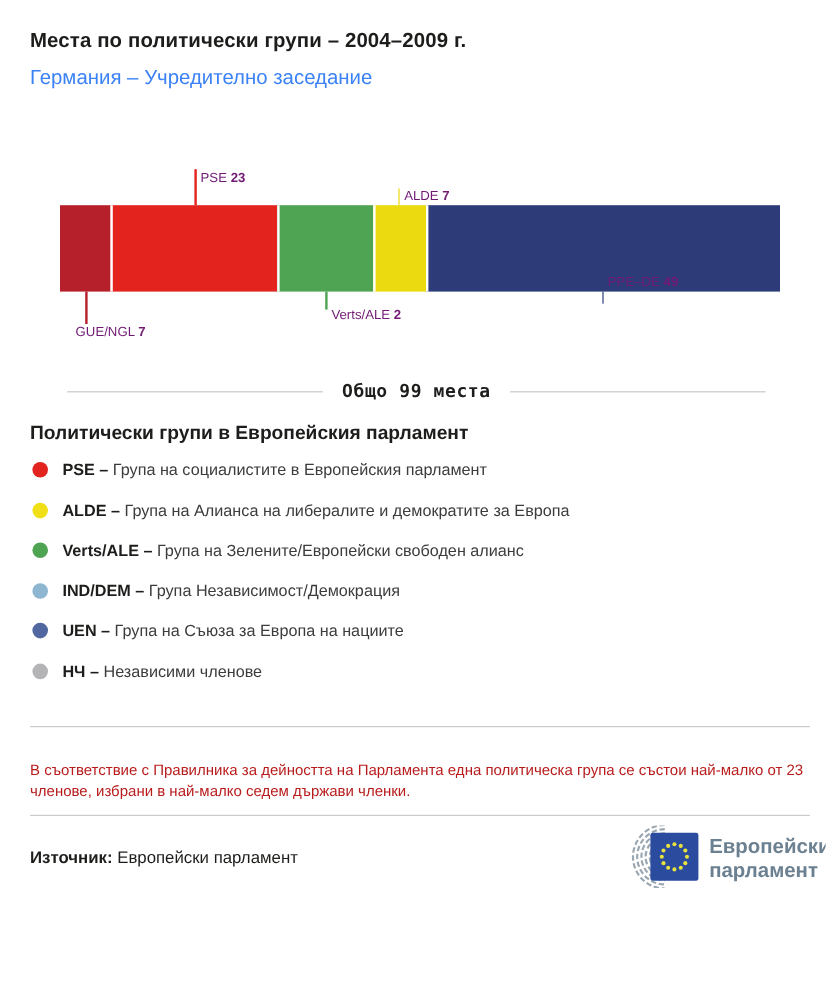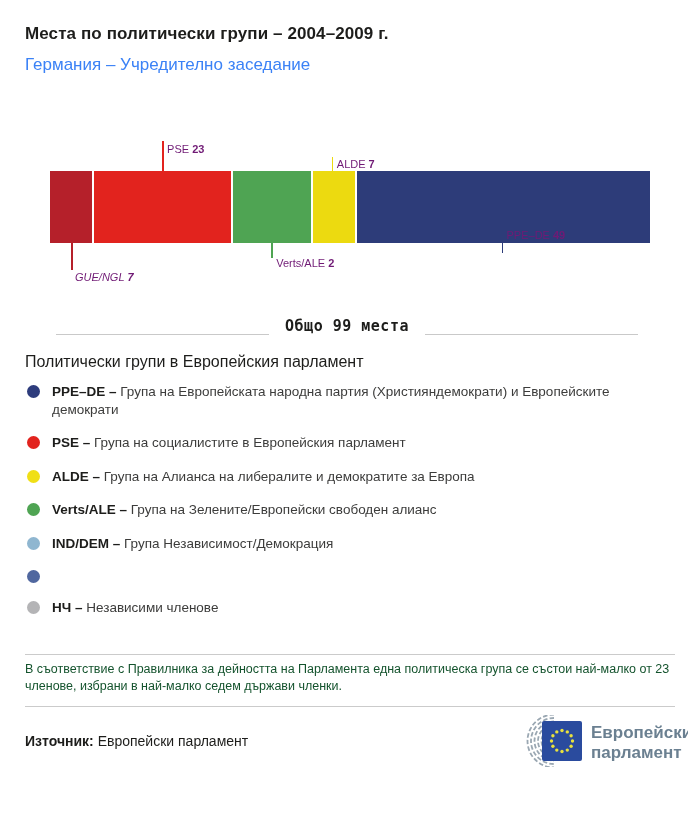--- a/index.html
+++ b/index.html
@@ -14,35 +14,35 @@
   
   .chart{position:relative;height:142px;margin-top:68px;}
   .bar{position:absolute;left:50px;top:28px;width:600px;height:72px;display:flex;}
   .seg{height:100%;}
   .seg + .seg{border-left:2px solid #ffffff;box-sizing:border-box;}
   .tick{position:absolute;width:1.5px;}
   .tick-label{position:absolute;font-size:11px;line-height:13px;white-space:nowrap;color:#701a75;}
   .tick-label b{font-weight:bold;}
 
   
-  .total-row{display:flex;align-items:flex-end;margin:32px 62px 16px 56px;}
+  .total-row{display:flex;align-items:center;margin:32px 62px 16px 56px;}
   .total-line{flex:1;height:1px;background:#c9c9c9;}
   .total-text{margin:0 16px;font-family:"DejaVu Sans Mono", monospace;font-weight:bold;font-size:15px;color:#1d1d1b;letter-spacing:.5px;}
 
   
-  .legend-heading{margin:18px 25px 0;font-size:16px;font-weight:normal;}
+  .legend-heading{margin:18px 25px 0;font-size:16px;font-weight:bold;}
   .legend{margin:12px 25px 0;}
   .lg-row{display:flex;align-items:flex-start;margin-bottom:16px;}
   .lg-dot{flex:none;width:13px;height:13px;border-radius:50%;margin:2px 12px 0 2px;}
   .lg-text{font-size:13.5px;line-height:17.5px;color:#3c3c3b;max-width:600px;}
   .lg-text b{color:#1d1d1b;font-weight:bold;}
 
   .divider{height:1px;background:#cbcbcb;margin:37px 25px 0;}
   .divider.second{margin-top:11px;}
-  .footnote{margin:6px 25px 0;font-size:12.5px;line-height:17px;color:#14532d;max-width:655px;}
+  .footnote{margin:28px 25px 0;font-size:12.5px;line-height:17px;color:#b91c1c;max-width:655px;}
 
   
   .footer{display:flex;justify-content:space-between;align-items:center;margin:8px 12px 0 25px;height:52px;}
   .source{font-size:14px;color:#1d1d1b;}
   .source b{font-weight:bold;margin-top:36px;}
   .ep-logo{display:block;}
 </style>
 </head>
 <body>
 
@@ -52,62 +52,59 @@
 <div class="chart">
   <div class="bar">
       <div class="seg" style="flex: 7 1 0%; background: rgb(181, 32, 42);"></div>
       <div class="seg" style="flex: 23 1 0%; background: rgb(226, 35, 30);"></div>
       <div class="seg" style="flex: 13 1 0%; background: rgb(79, 164, 83);"></div>
       <div class="seg" style="flex: 7 1 0%; background: rgb(236, 218, 16);"></div>
       <div class="seg" style="flex: 49 1 0%; background: rgb(45, 60, 121);"></div>
     </div>
 
 <div class="tick" style="left: 71.2121px; height: 27px; background: rgb(181, 32, 42); top: 100px;"></div>
-    <div class="tick-label" style="left: 75px; top: 128px; font-style: italic;">GUE/NGL <b>7</b></div>
+    <div class="tick-label" style="left: 63px; top: 128px;">GUE/NGL <b>7</b></div>
     <div class="tick" style="left: 162.121px; height: 30px; background: rgb(226, 35, 30); top: -2px;"></div>
     <div class="tick-label" style="left: 167.121px; top: 0px;">PSE <b>23</b></div>
     <div class="tick" style="left: 271.212px; height: 15px; background: rgb(79, 164, 83); top: 100px;"></div>
     <div class="tick-label" style="left: 276.212px; top: 114px;">Verts/ALE <b>2</b></div>
     <div class="tick" style="left: 331.818px; height: 14px; background: rgb(236, 218, 16); top: 14px;"></div>
     <div class="tick-label" style="left: 336.818px; top: 15px;">ALDE <b>7</b></div>
     <div class="tick" style="left: 501.515px; height: 10px; background: rgb(45, 60, 121); top: 100px;"></div>
     <div class="tick-label" style="left: 506.515px; top: 86px;">PPE–DE <b>49</b></div>
   </div>
 
 <div class="total-row">
   <div class="total-line"></div>
   <div class="total-text">Общо 99 места</div>
   <div class="total-line"></div>
 </div>
 
 <h2 class="legend-heading">Политически групи в Европейския парламент</h2>
 
 <div class="legend">
     <div class="lg-row">
-      <span class="lg-dot" style="background: rgb(45, 60, 124);"></span>
-      <div class="lg-text"><b>PPE–DE – </b>Група на Европейската народна партия (Християндемократи) и Европейските демократи</div>
-    </div>
-    <div class="lg-row">
       <span class="lg-dot" style="background: rgb(226, 35, 30);"></span>
       <div class="lg-text"><b>PSE – </b>Група на социалистите в Европейския парламент</div>
     </div>
     <div class="lg-row">
       <span class="lg-dot" style="background: rgb(240, 223, 22);"></span>
       <div class="lg-text"><b>ALDE – </b>Група на Алианса на либералите и демократите за Европа</div>
     </div>
     <div class="lg-row">
       <span class="lg-dot" style="background: rgb(79, 164, 83);"></span>
       <div class="lg-text"><b>Verts/ALE – </b>Група на Зелените/Европейски свободен алианс</div>
     </div>
     <div class="lg-row">
       <span class="lg-dot" style="background: rgb(143, 182, 208);"></span>
       <div class="lg-text"><b>IND/DEM – </b>Група Независимост/Демокрация</div>
     </div>
     <div class="lg-row">
       <span class="lg-dot" style="background: rgb(80, 103, 159);"></span>
+      <div class="lg-text"><b>UEN – </b>Група на Съюза за Европа на нациите</div>
     </div>
     <div class="lg-row">
       <span class="lg-dot" style="background: rgb(180, 180, 182);"></span>
       <div class="lg-text"><b>НЧ – </b>Независими членове</div>
     </div>
   </div>
 
 <div class="divider"></div>
 <p class="footnote">В съответствие с Правилника за дейността на Парламента една политическа група се състои най-малко от 23 членове, избрани в най-малко седем държави членки.</p>
 <div class="divider second"></div>

